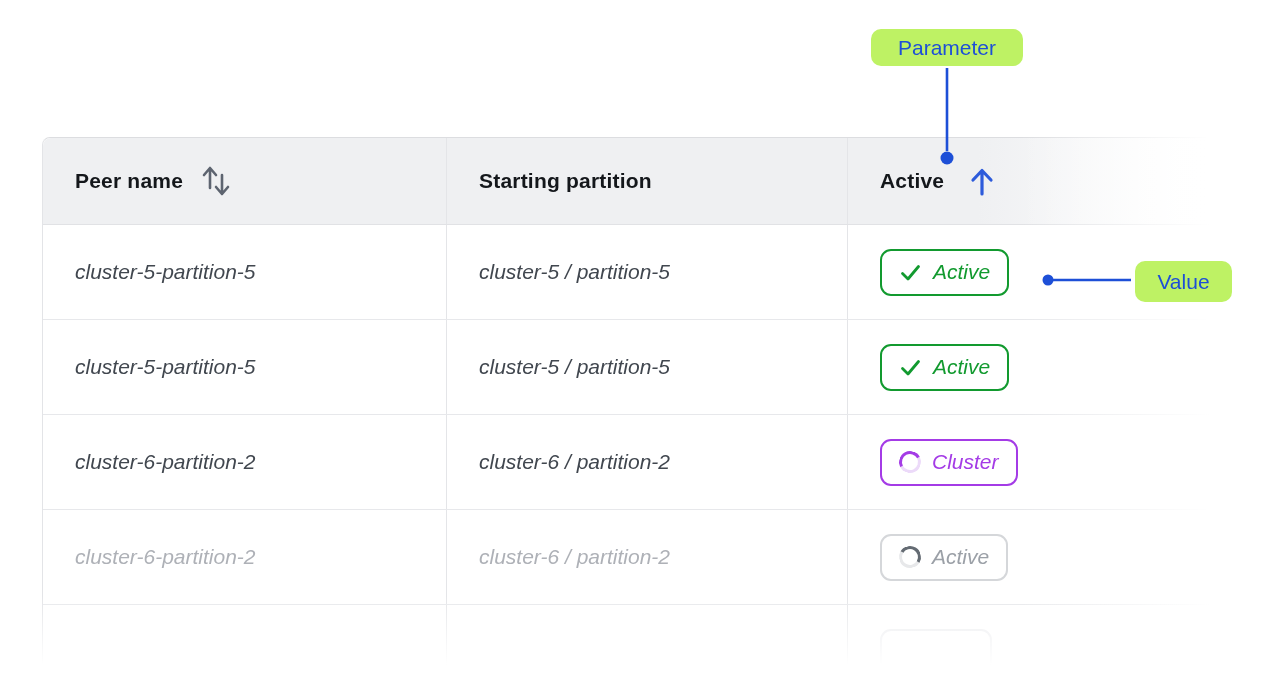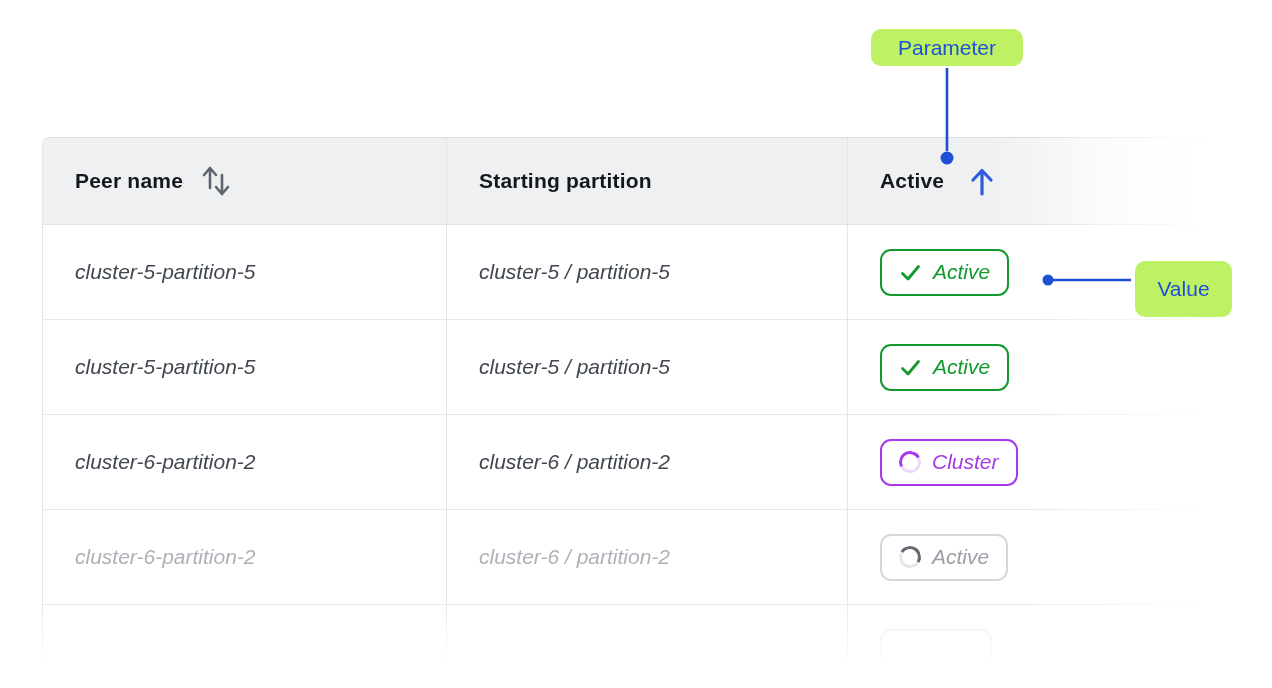--- a/index.html
+++ b/index.html
@@ -80,21 +80,21 @@
   }
 
   
   .connector-layer{position:absolute;left:0;top:0;z-index:4;pointer-events:none;}
   .callout{
     position:absolute;z-index:5;display:flex;align-items:center;justify-content:center;
     background:#bef264;color:#1d4fd7;font-size:21px;font-weight:500;
     border-radius:10px;box-sizing:border-box;
   }
   .callout.parameter{left:871px;top:29px;width:152px;height:37px;}
-  .callout.value{left:1135px;top:261px;width:97px;height:56px;}
+  .callout.value{left:1135px;top:261px;width:97px;height:41px;}
 </style>
 </head>
 <body>
 
 <div class="canvas">
 
   <div class="table-wrap">
     <div class="thead">
       <div class="th col-0">
         <span>Peer name</span>

